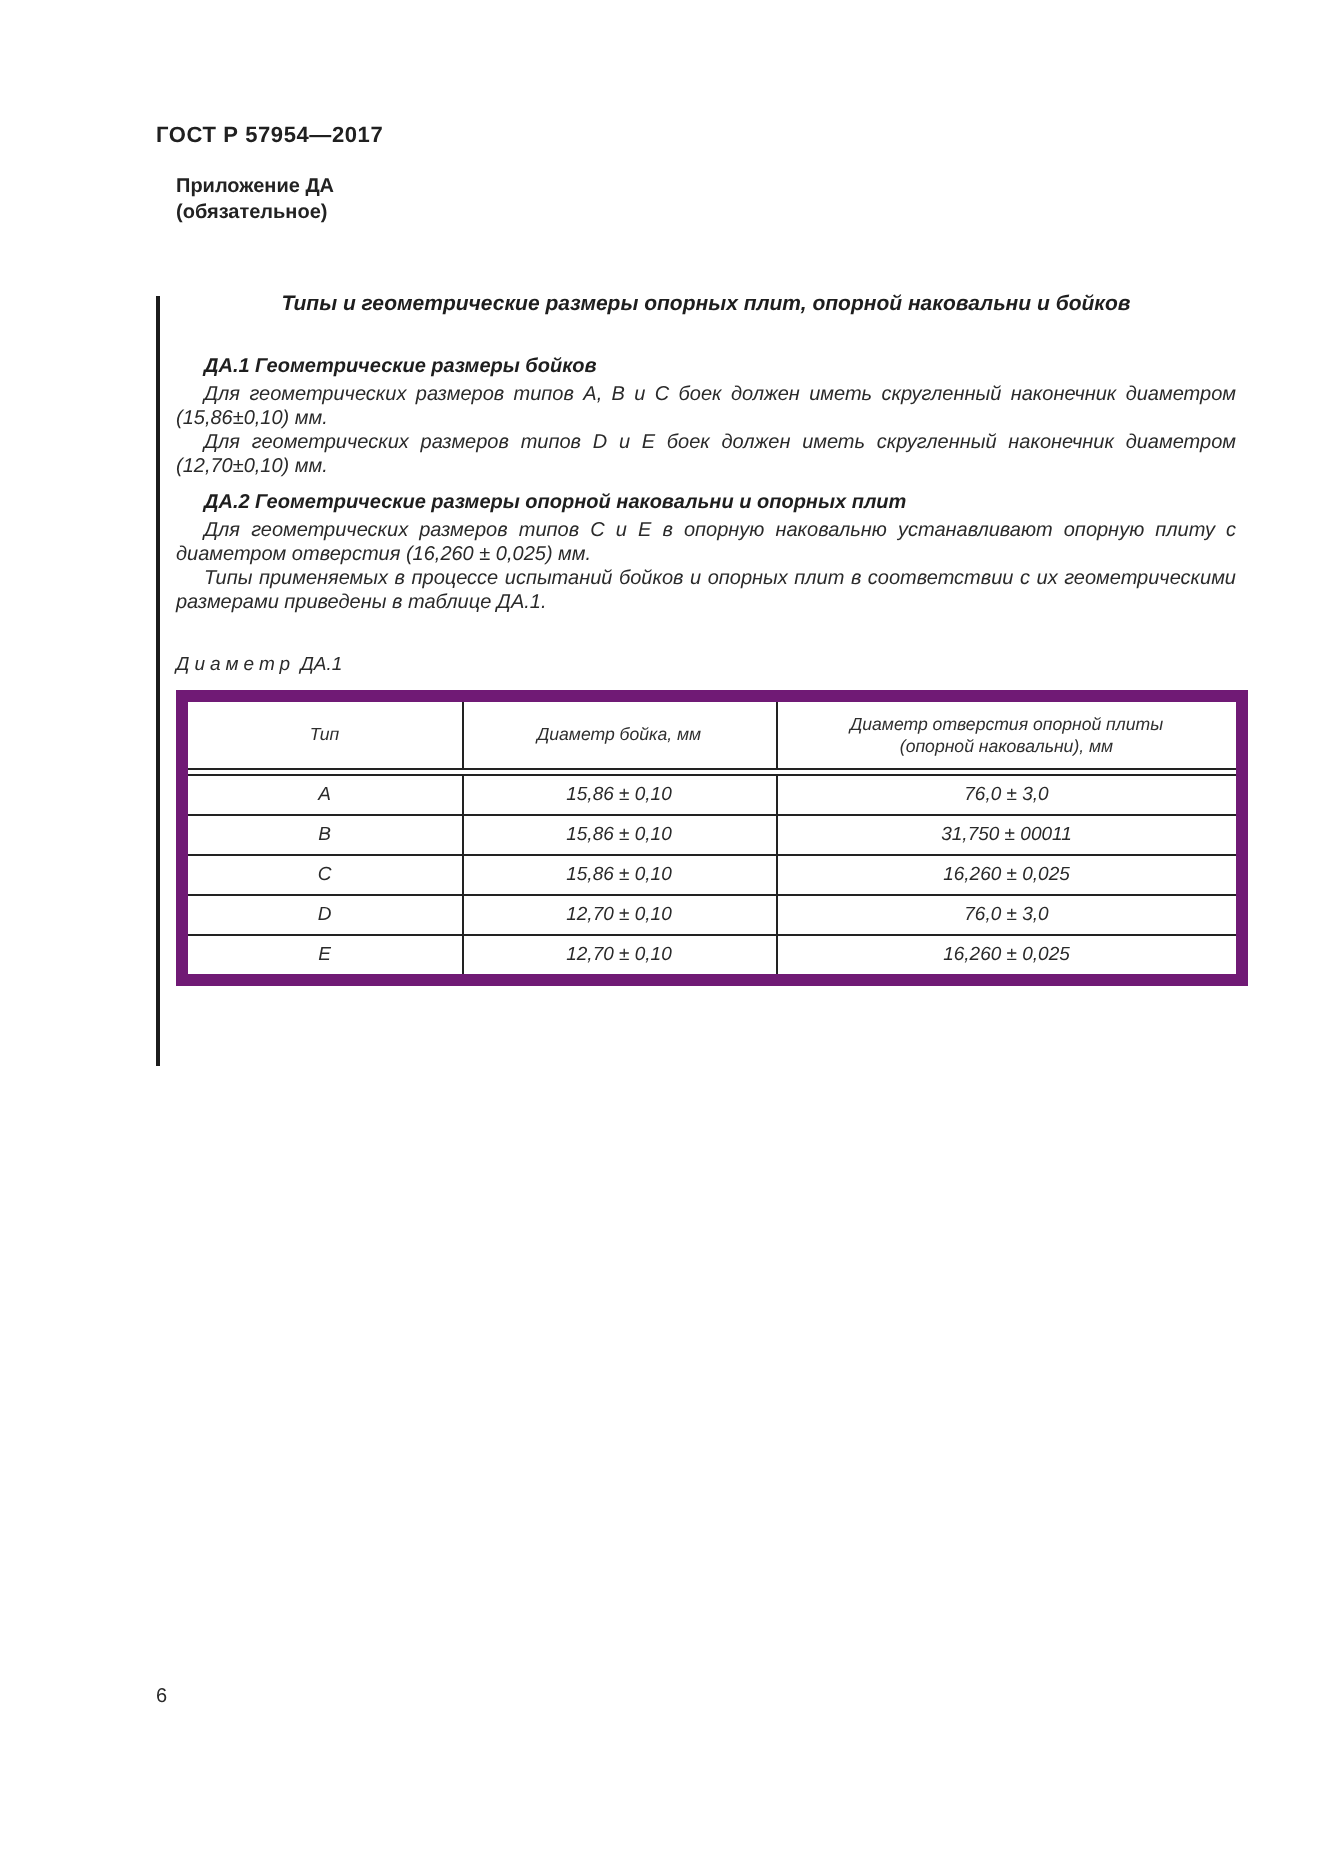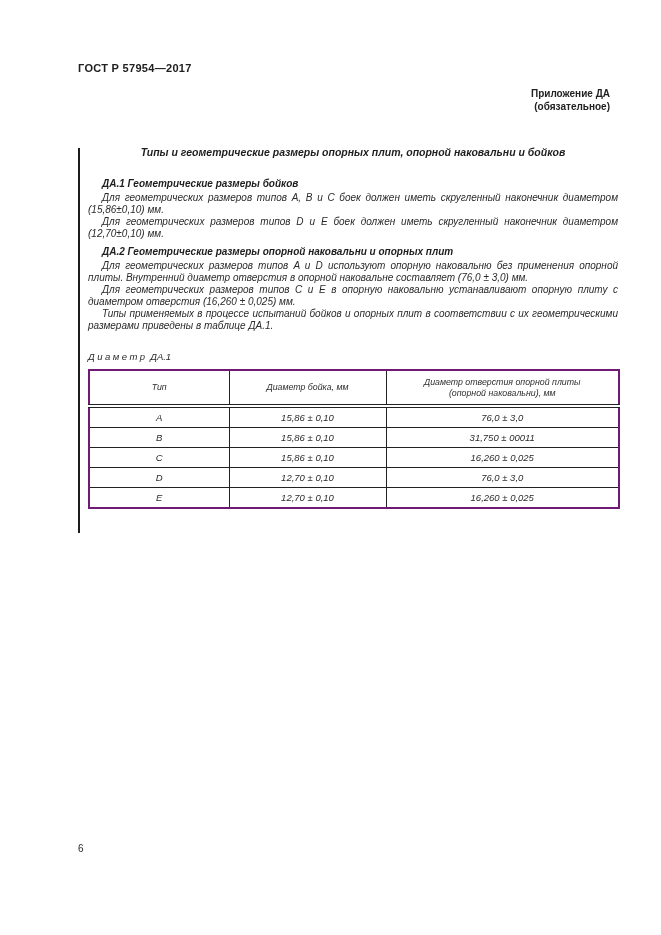--- a/index.html
+++ b/index.html
@@ -23,21 +23,21 @@
     font-size: 11px;
     font-weight: bold;
     letter-spacing: 0.3px;
     color: #202020;
   }
   .appendix {
     position: absolute;
     left: 88px;
     width: 522px;
     top: 87px;
-    text-align: right;
+    text-align: left;
     font-size: 10px;
     font-weight: bold;
     line-height: 13px;
     color: #222222;
   }
   .change-bar {
     position: absolute;
     left: 78px;
     top: 148px;
     width: 2px;
@@ -97,21 +97,21 @@
   table.gost-table col.c2 { width: 157px; }
   table.gost-table col.c3 { width: 233px; }
   table.gost-table th,
   table.gost-table td {
     border: 1px solid #222222;
     text-align: center;
     vertical-align: middle;
     padding: 0;
   }
   table.gost-table {
-    border: 2px solid #701a75;
+    border: 6px solid #701a75;
   }
   table.gost-table thead th {
     height: 33px;
     font-weight: normal;
     font-size: 8.8px;
     line-height: 11px;
     color: #2e2e2e;
     border-bottom: 4px double #222222;
   }
   table.gost-table tbody td {
@@ -143,21 +143,20 @@
 
   <div class="content">
 
     <div class="doc-title">Типы и геометрические размеры опорных плит, опорной наковальни и бойков</div>
 
     <div class="section-heading">ДА.1  Геометрические размеры бойков</div>
     <p class="para">Для геометрических размеров типов A, B и C боек должен иметь скругленный наконечник диаметром (15,86±0,10) мм.</p>
     <p class="para">Для геометрических размеров типов D и E боек должен иметь скругленный наконечник диаметром (12,70±0,10) мм.</p>
 
     <div class="section-heading second">ДА.2  Геометрические размеры опорной наковальни и опорных плит</div>
-    <p class="para">Для геометрических размеров типов A и D используют опорную наковальню без применения опорной плиты. Внутренний диаметр отверстия в опорной наковальне составляет (76,0 ± 3,0) мм.</p>
     <p class="para">Для геометрических размеров типов C и E в опорную наковальню устанавливают опорную плиту с диаметром отверстия (16,260 ± 0,025) мм.</p>
     <p class="para">Типы применяемых в процессе испытаний бойков и опорных плит в соответствии с их геометрическими размерами приведены в таблице ДА.1.</p>
 
     <div class="table-caption">
       <span class="spaced">Диаметр</span>
       <span>ДА.1</span>
     </div>
 
     <table class="gost-table">
       <colgroup>

